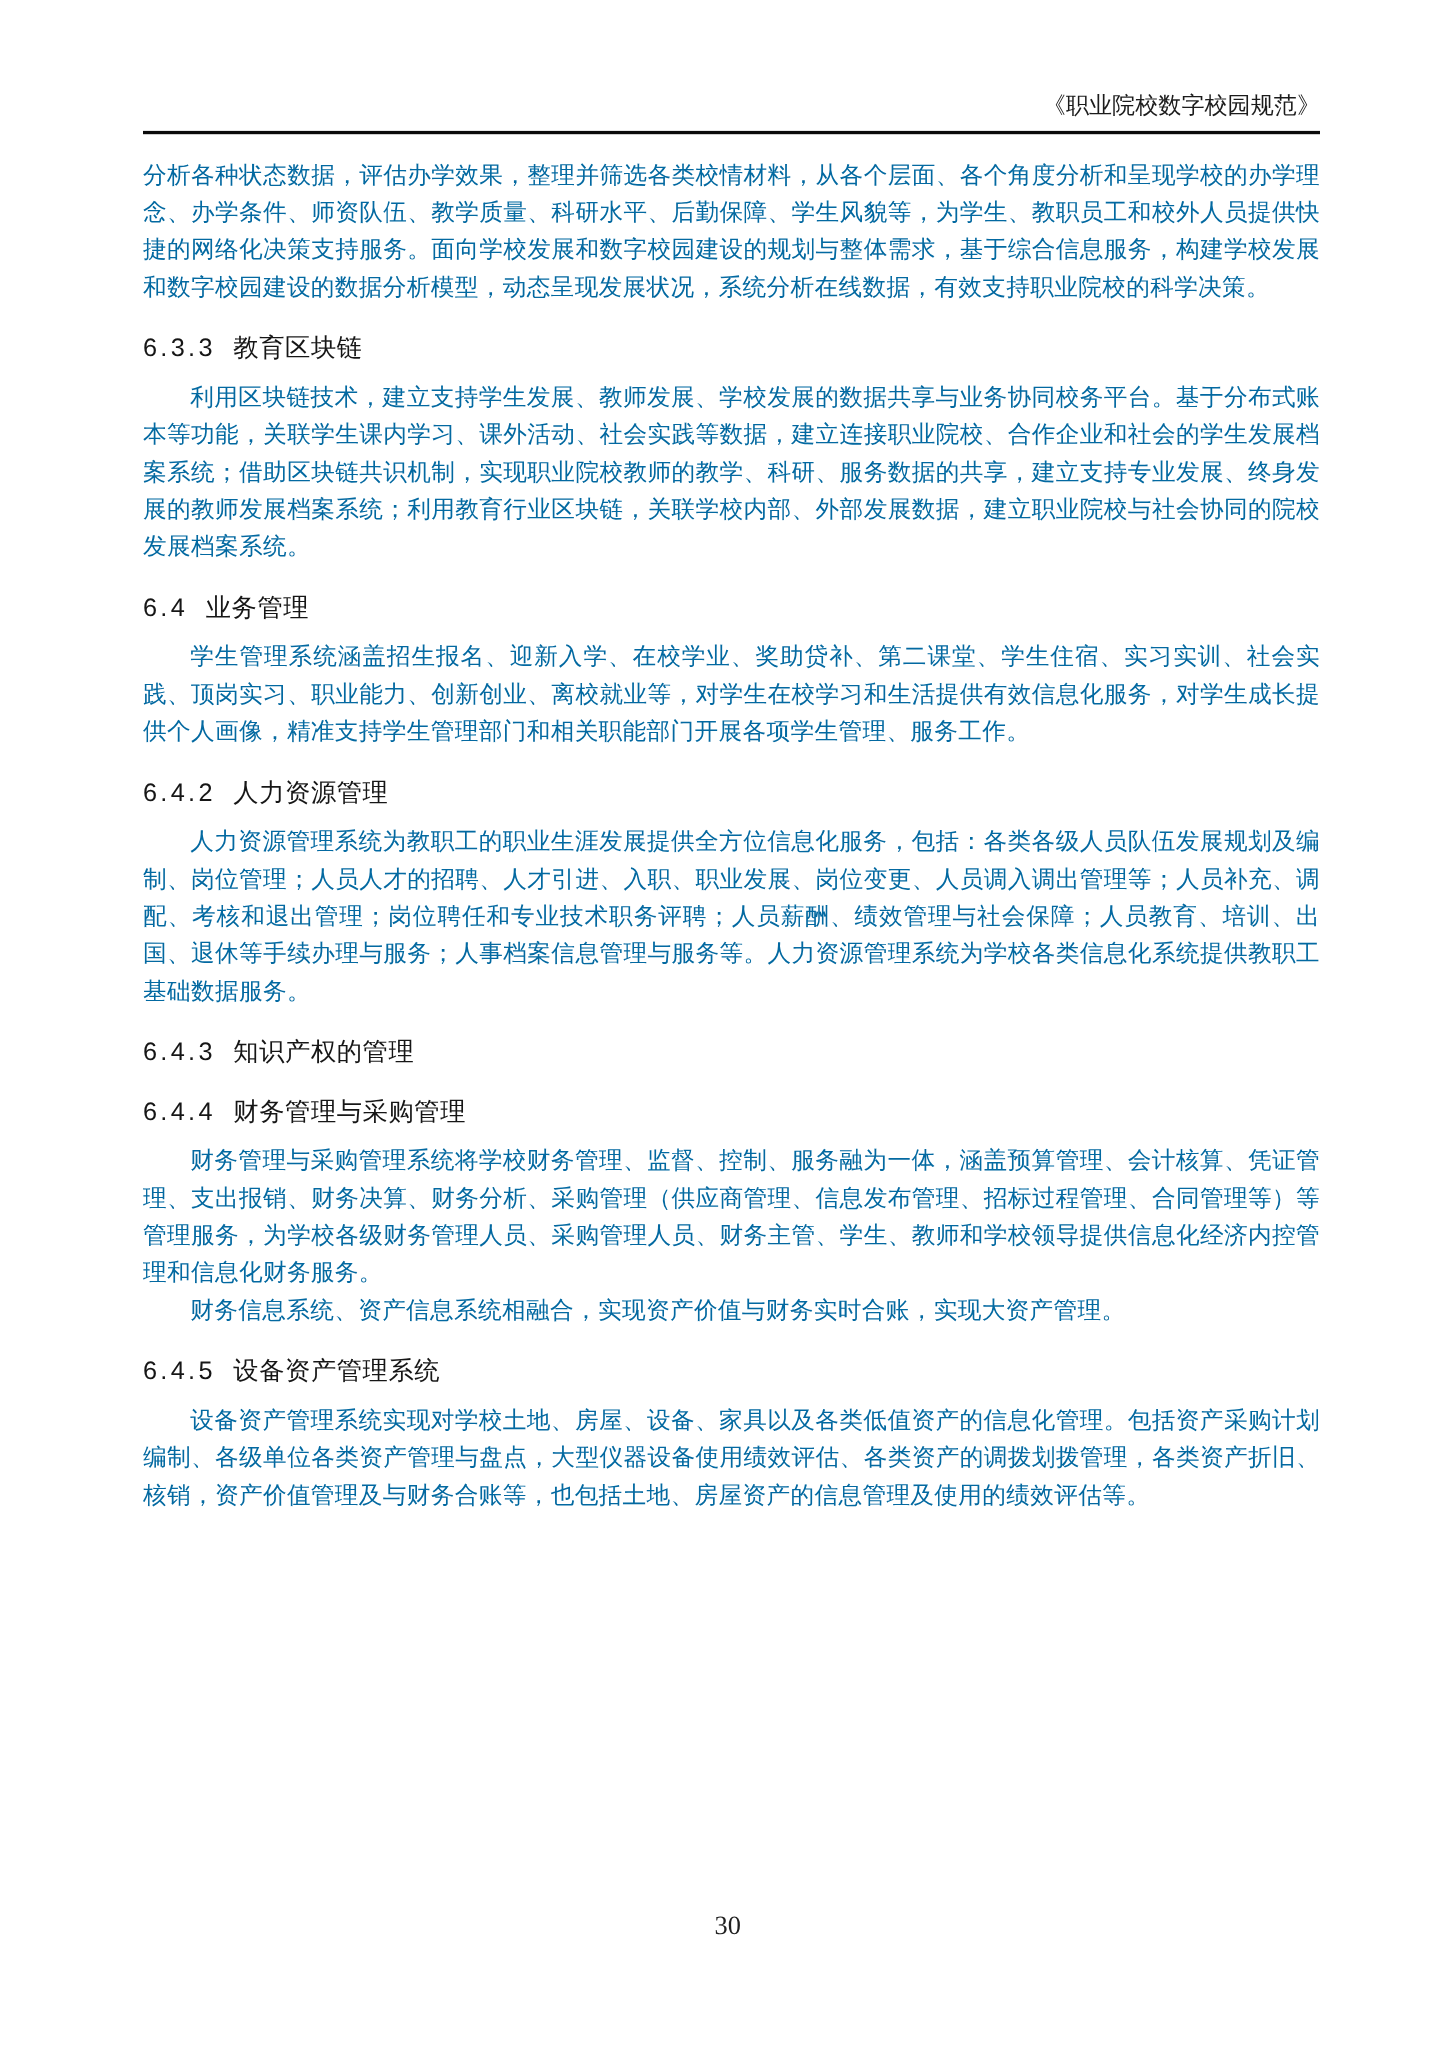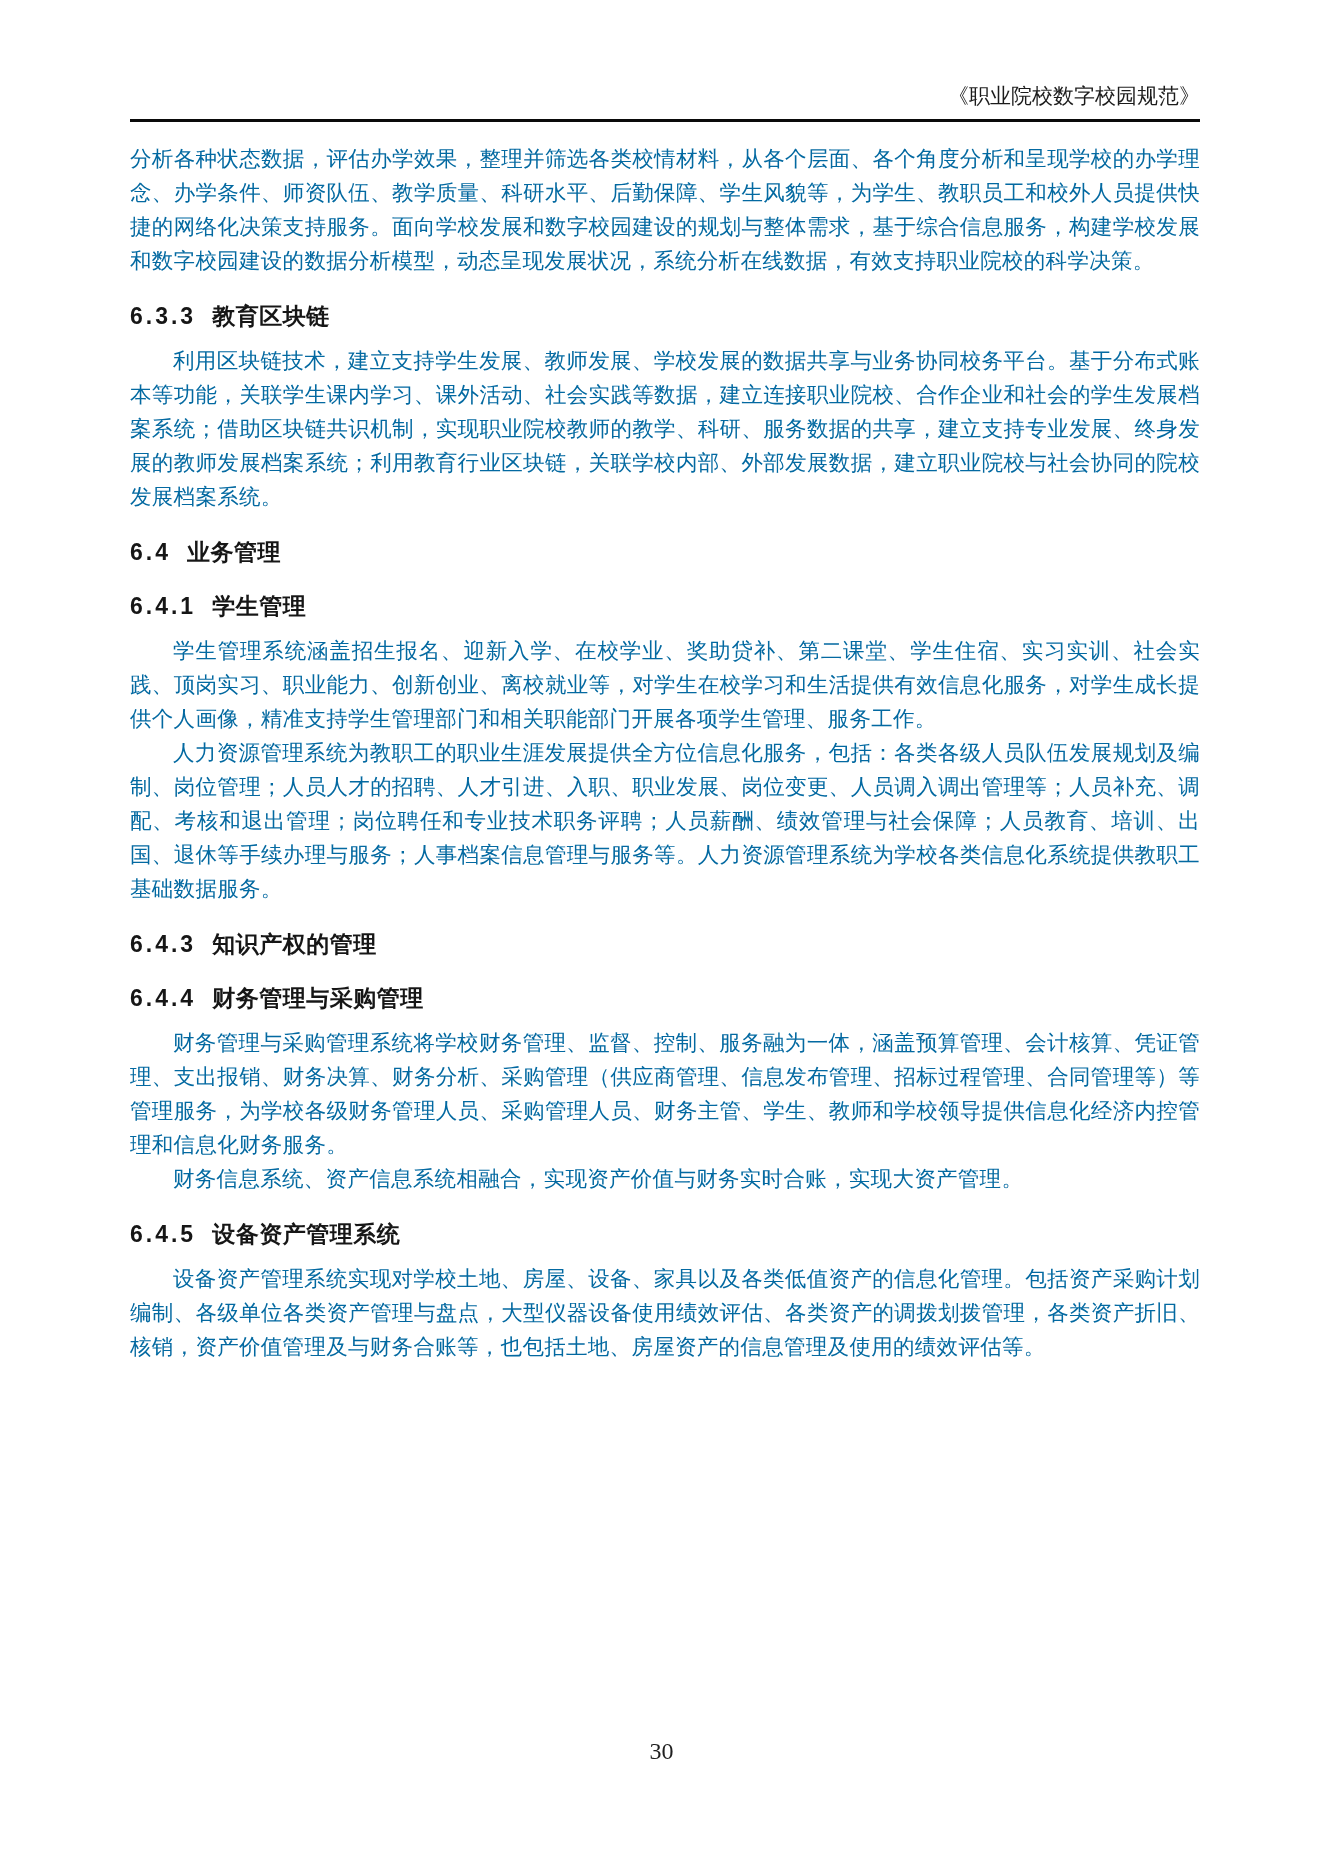--- a/index.html
+++ b/index.html
@@ -40,21 +40,21 @@
     text-justify: inter-ideograph;
     letter-spacing: 0.3px;
     color: #0369a1;
   }
   .para.indent {
     text-indent: 2em;
   }
   
   .sec-heading {
     font-family: "Liberation Sans", "DejaVu Sans", sans-serif;
-    font-weight: bold;
+    font-weight: normal;
     font-size: 23px;
     line-height: 32px;
     margin: 22px 0 12px 0;
     color: #161616;
     letter-spacing: 0.5px;
   }
   .sec-heading .sec-num {
     letter-spacing: 3px;
     margin-right: 16px;
   }
@@ -82,24 +82,24 @@
   <div class="doc-body">
 
     <p class="para">分析各种状态数据，评估办学效果，整理并筛选各类校情材料，从各个层面、各个角度分析和呈现学校的办学理念、办学条件、师资队伍、教学质量、科研水平、后勤保障、学生风貌等，为学生、教职员工和校外人员提供快捷的网络化决策支持服务。面向学校发展和数字校园建设的规划与整体需求，基于综合信息服务，构建学校发展和数字校园建设的数据分析模型，动态呈现发展状况，系统分析在线数据，有效支持职业院校的科学决策。</p>
 
     <h3 class="sec-heading"><span class="sec-num">6.3.3</span><span>教育区块链</span></h3>
 
     <p class="para indent">利用区块链技术，建立支持学生发展、教师发展、学校发展的数据共享与业务协同校务平台。基于分布式账本等功能，关联学生课内学习、课外活动、社会实践等数据，建立连接职业院校、合作企业和社会的学生发展档案系统；借助区块链共识机制，实现职业院校教师的教学、科研、服务数据的共享，建立支持专业发展、终身发展的教师发展档案系统；利用教育行业区块链，关联学校内部、外部发展数据，建立职业院校与社会协同的院校发展档案系统。</p>
 
     <h3 class="sec-heading"><span class="sec-num">6.4</span><span>业务管理</span></h3>
 
-    <h3 class="sec-heading"><span class="sec-num">6.4.1</span><span>学生管理</span></h3>
 
     <p class="para indent">学生管理系统涵盖招生报名、迎新入学、在校学业、奖助贷补、第二课堂、学生住宿、实习实训、社会实践、顶岗实习、职业能力、创新创业、离校就业等，对学生在校学习和生活提供有效信息化服务，对学生成长提供个人画像，精准支持学生管理部门和相关职能部门开展各项学生管理、服务工作。</p>
 
+    <h3 class="sec-heading"><span class="sec-num">6.4.2</span><span>人力资源管理</span></h3>
 
     <p class="para indent">人力资源管理系统为教职工的职业生涯发展提供全方位信息化服务，包括：各类各级人员队伍发展规划及编制、岗位管理；人员人才的招聘、人才引进、入职、职业发展、岗位变更、人员调入调出管理等；人员补充、调配、考核和退出管理；岗位聘任和专业技术职务评聘；人员薪酬、绩效管理与社会保障；人员教育、培训、出国、退休等手续办理与服务；人事档案信息管理与服务等。人力资源管理系统为学校各类信息化系统提供教职工基础数据服务。</p>
 
     <h3 class="sec-heading"><span class="sec-num">6.4.3</span><span>知识产权的管理</span></h3>
 
 
     <h3 class="sec-heading"><span class="sec-num">6.4.4</span><span>财务管理与采购管理</span></h3>
 
     <p class="para indent">财务管理与采购管理系统将学校财务管理、监督、控制、服务融为一体，涵盖预算管理、会计核算、凭证管理、支出报销、财务决算、财务分析、采购管理（供应商管理、信息发布管理、招标过程管理、合同管理等）等管理服务，为学校各级财务管理人员、采购管理人员、财务主管、学生、教师和学校领导提供信息化经济内控管理和信息化财务服务。</p>
 

